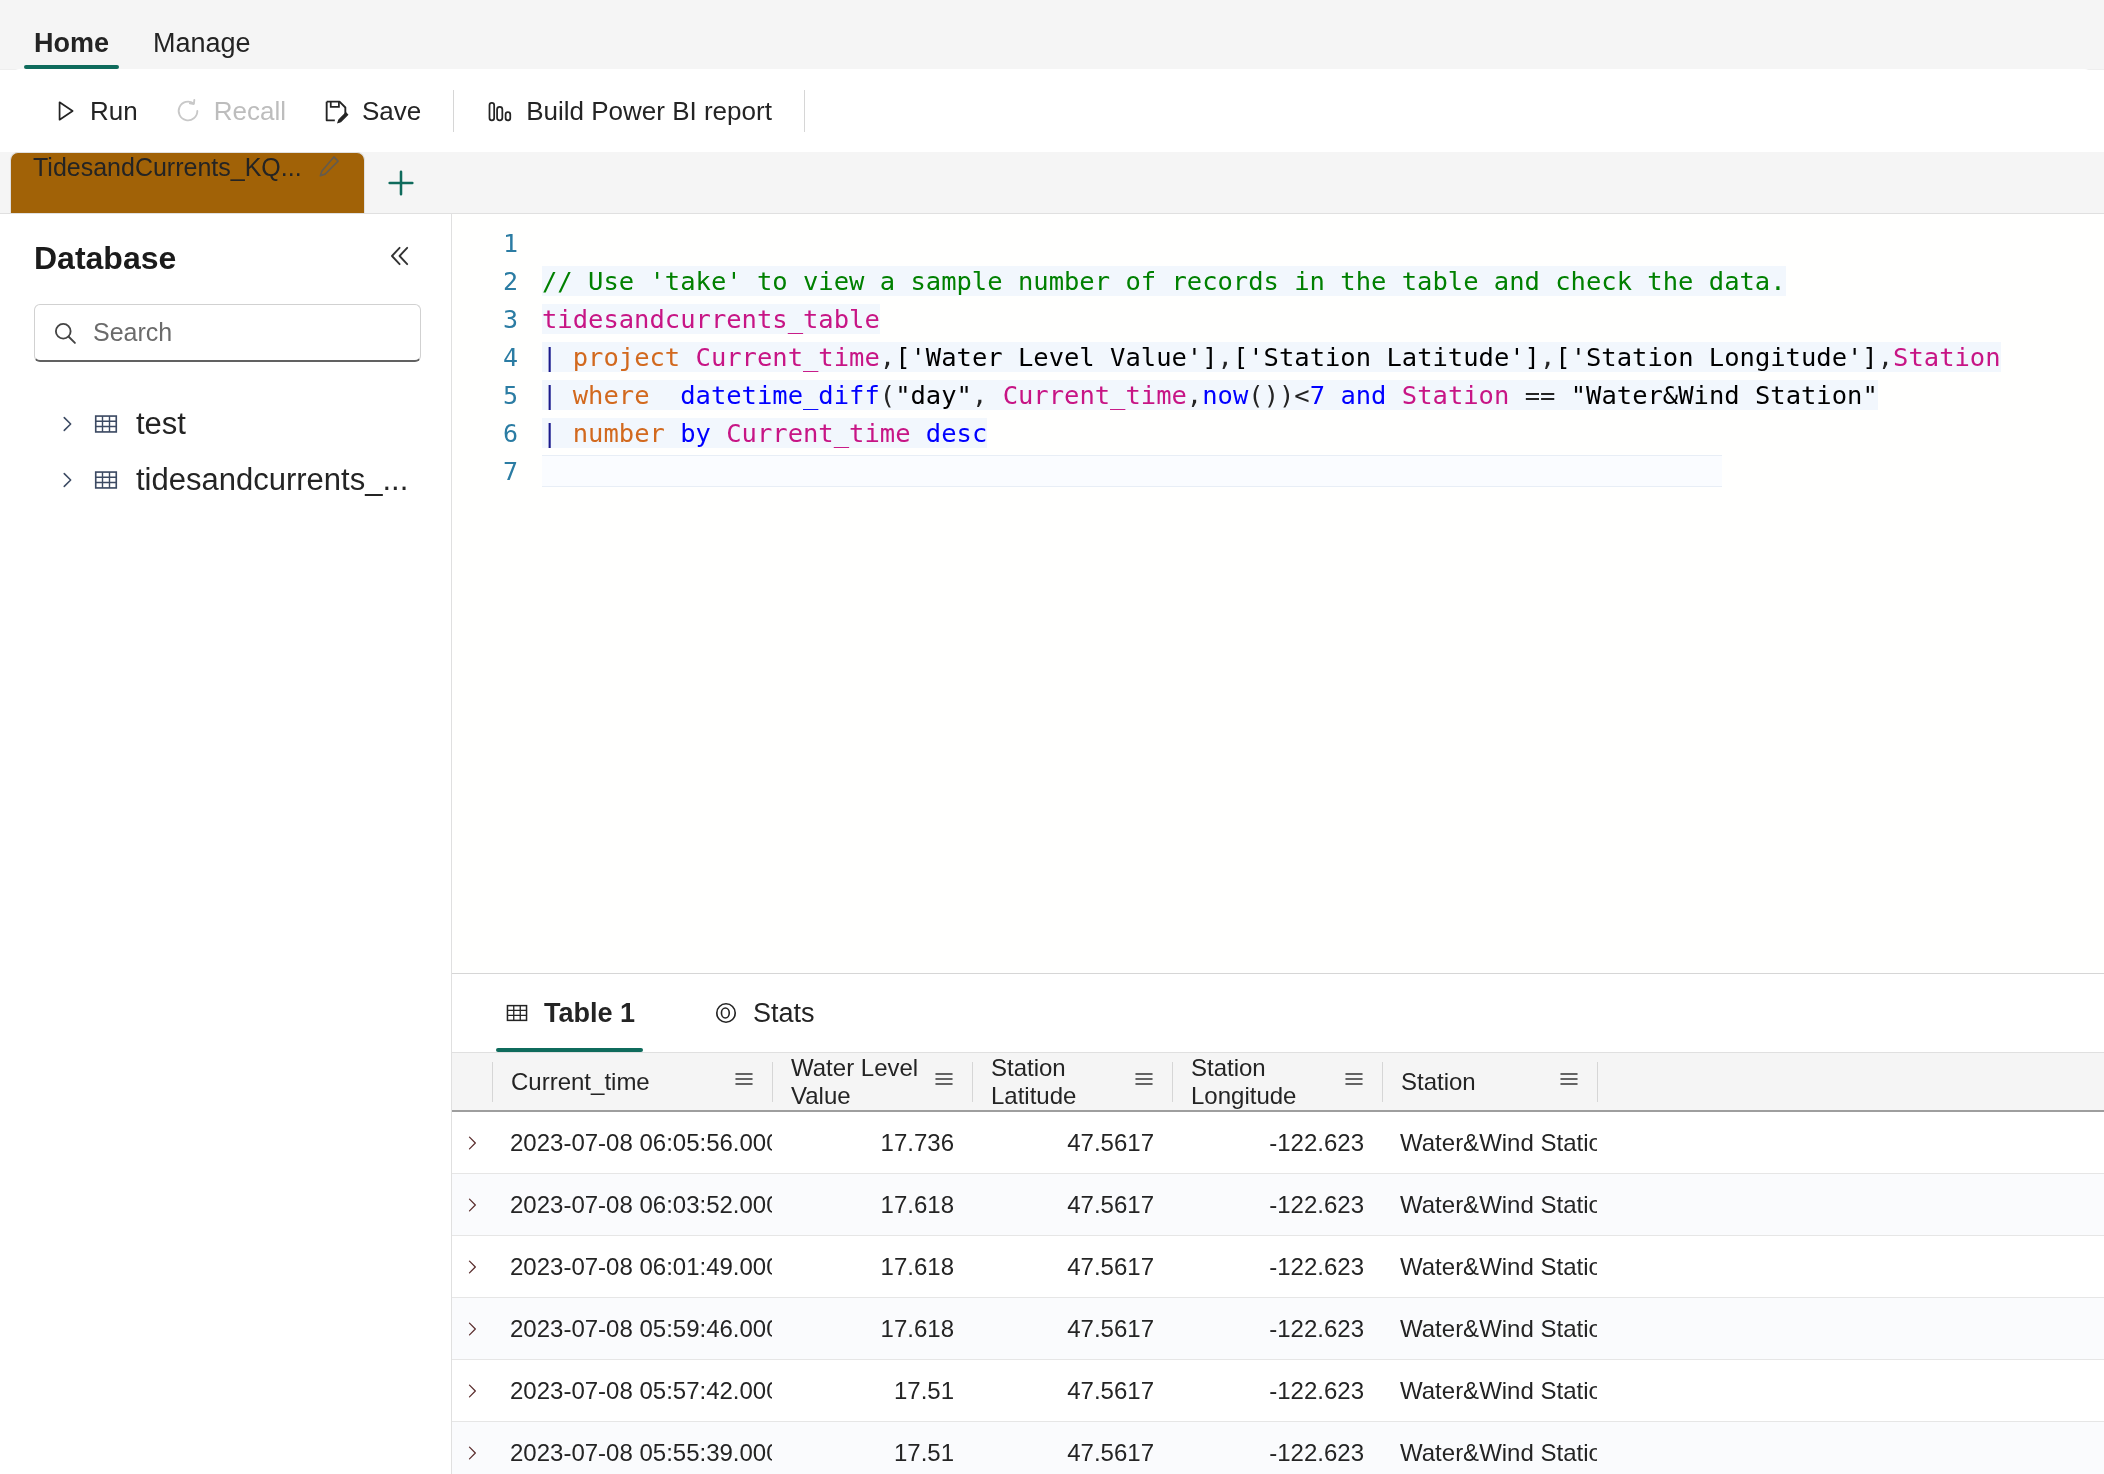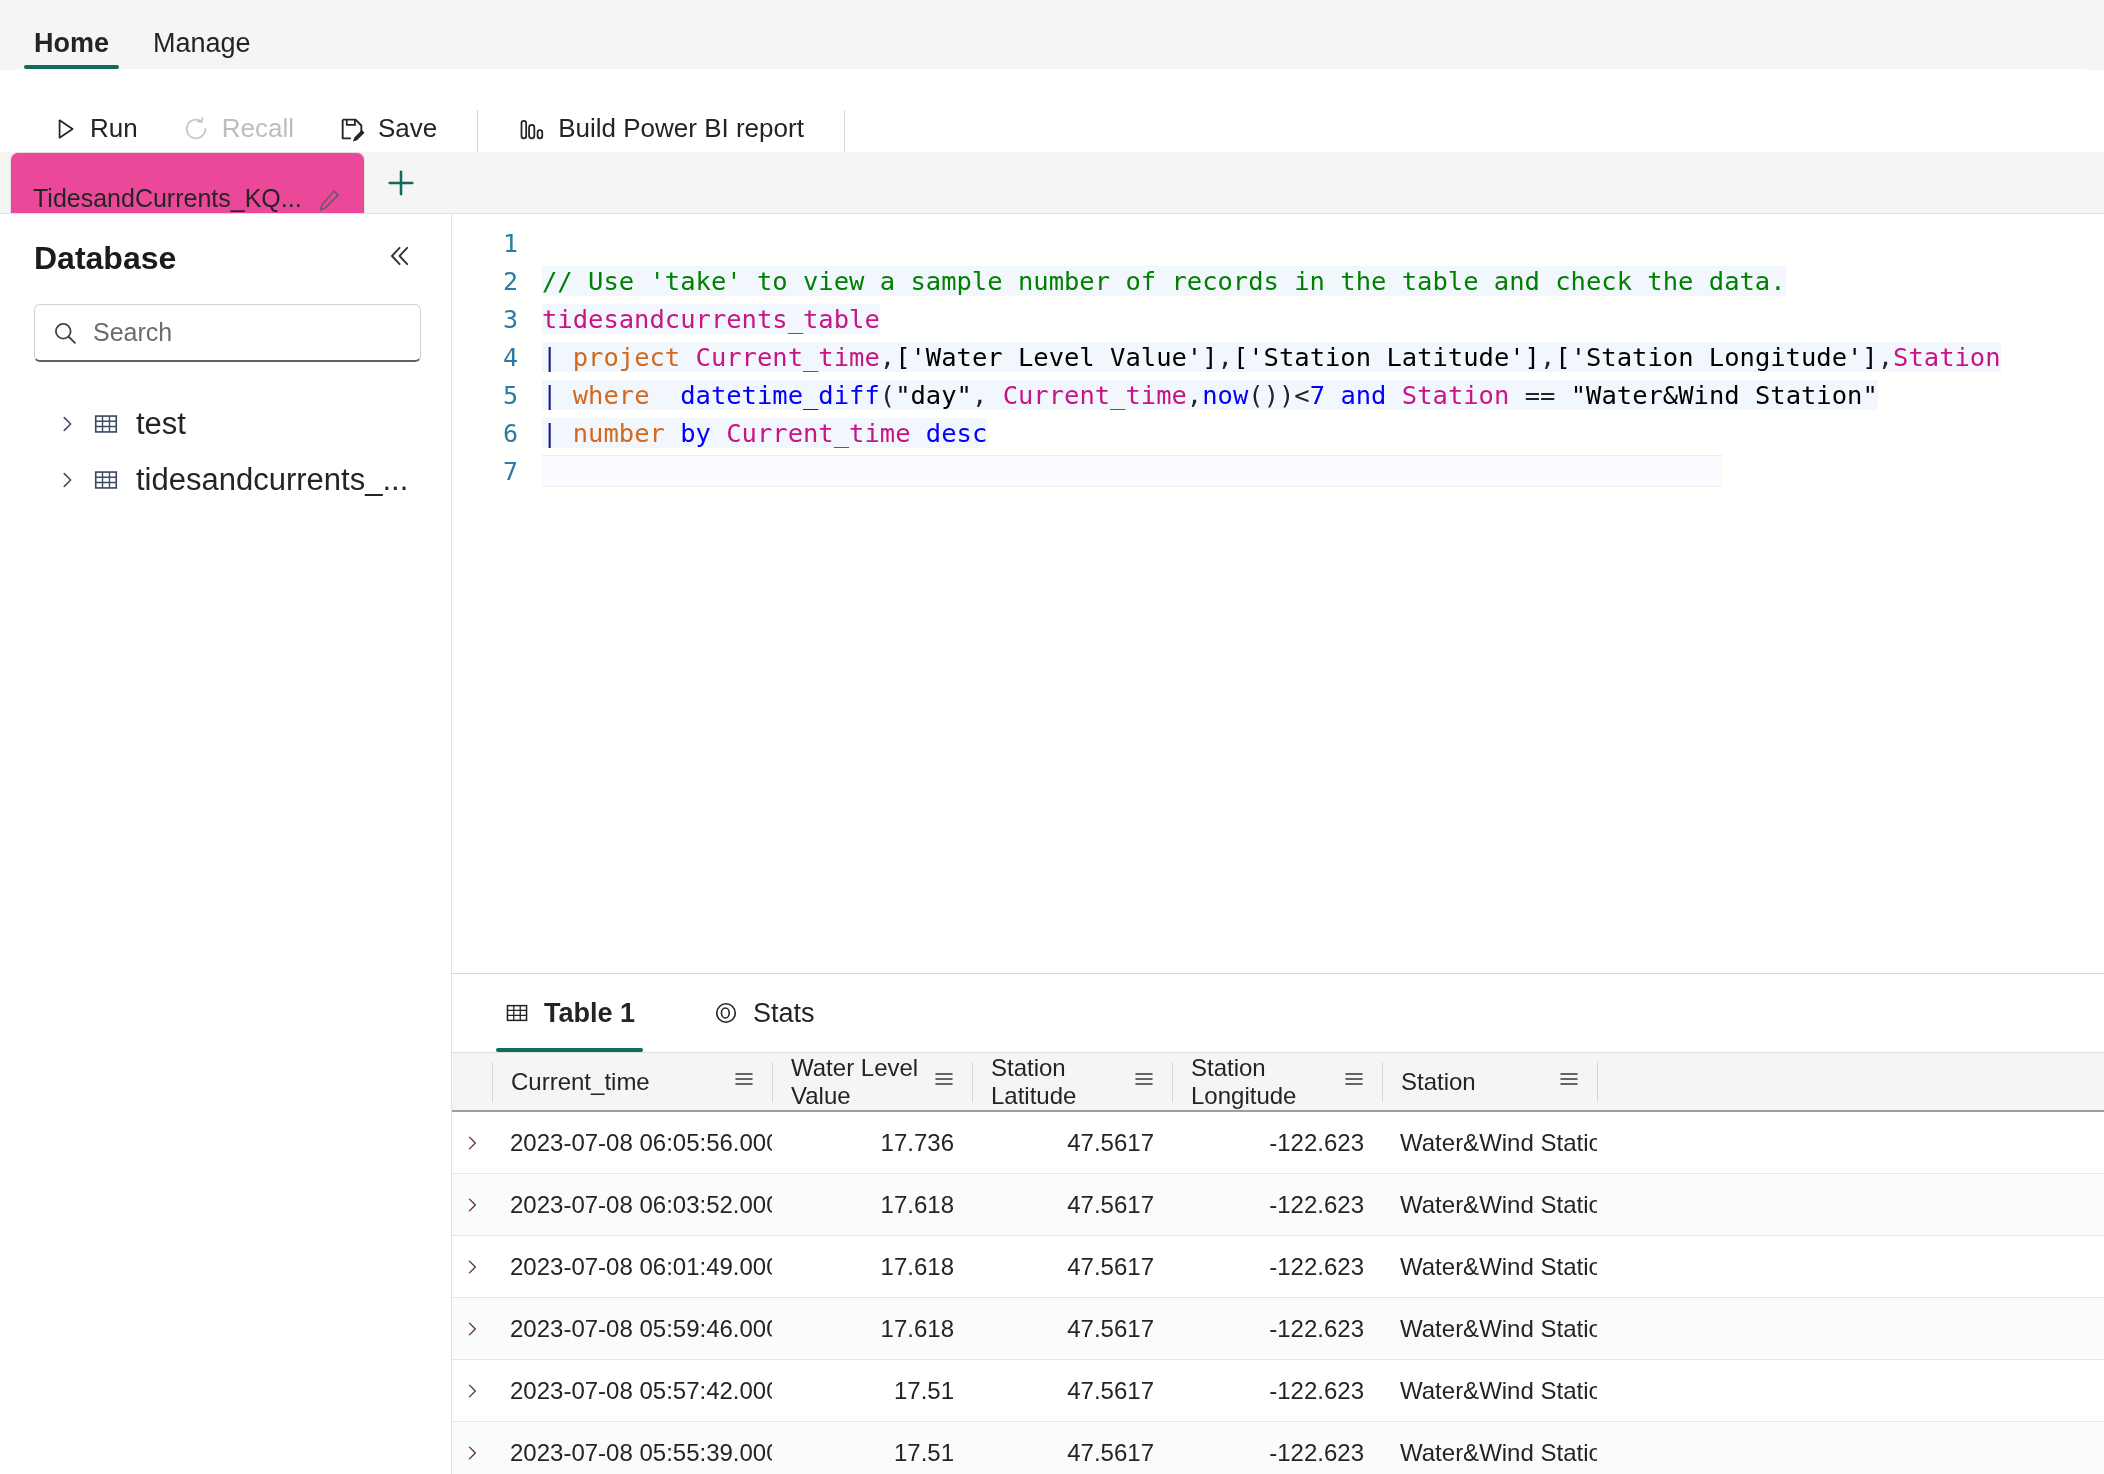--- a/index.html
+++ b/index.html
@@ -39,23 +39,23 @@
     border-radius: 2px;
   }
 
   
   .command-bar {
     height: 82px;
     background: #ffffff;
     border-radius: 12px 12px 0 0;
     margin: 0 8px;
     display: flex;
-    align-items: flex-end;
+    align-items: center;
     padding-left: 26px;
-    gap: 8px;
+    gap: 0;
     box-shadow: 0 -1px 0 #ffffff;
   }
   .cmd-btn {
     display: flex;
     align-items: center;
     gap: 12px;
     padding: 8px 18px;
     border-radius: 6px;
     font-size: 26px;
     color: #242424;
@@ -73,26 +73,26 @@
 
   
   .tabstrip {
     height: 62px;
     background: #f5f5f5;
     display: flex;
     align-items: stretch;
     border-bottom: 1px solid #e0e0e0;
   }
   .qtab {
-    background: #ec4899;
+    background: #a16207;
     border: 1px solid #e0e0e0;
     border-bottom: none;
     border-radius: 8px 8px 0 0;
     display: flex;
-    align-items: flex-end;
+    align-items: flex-start;
     gap: 14px;
     padding: 0 22px;
     font-size: 25px;
     margin-left: 10px;
     cursor: pointer;
   }
   .qtab .pencil { opacity: .85; cursor: pointer; }
   .newtab {
     display: flex;
     align-items: center;

